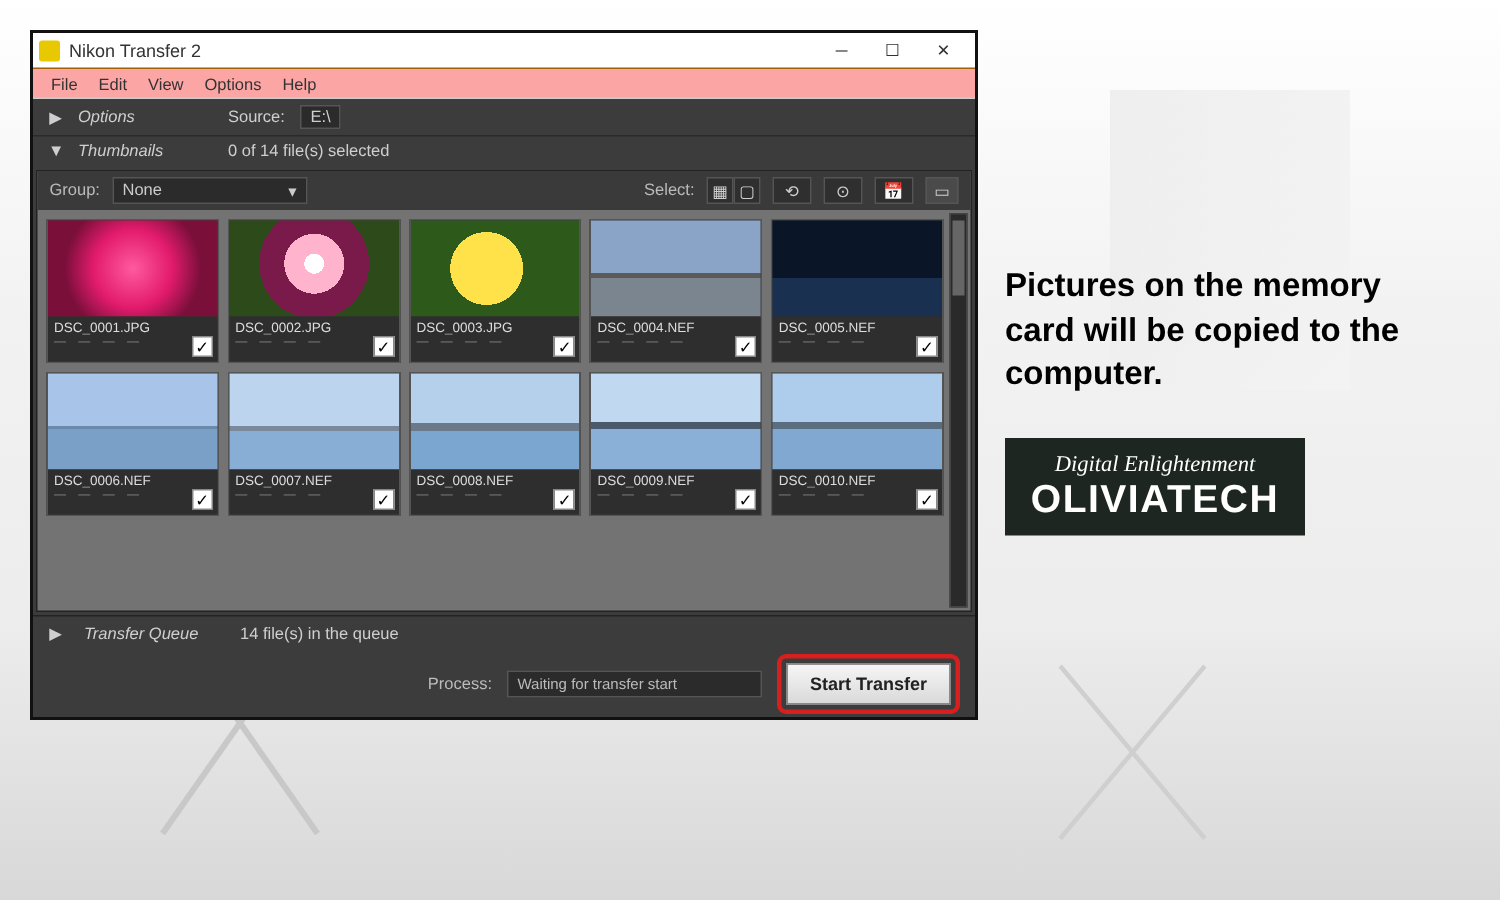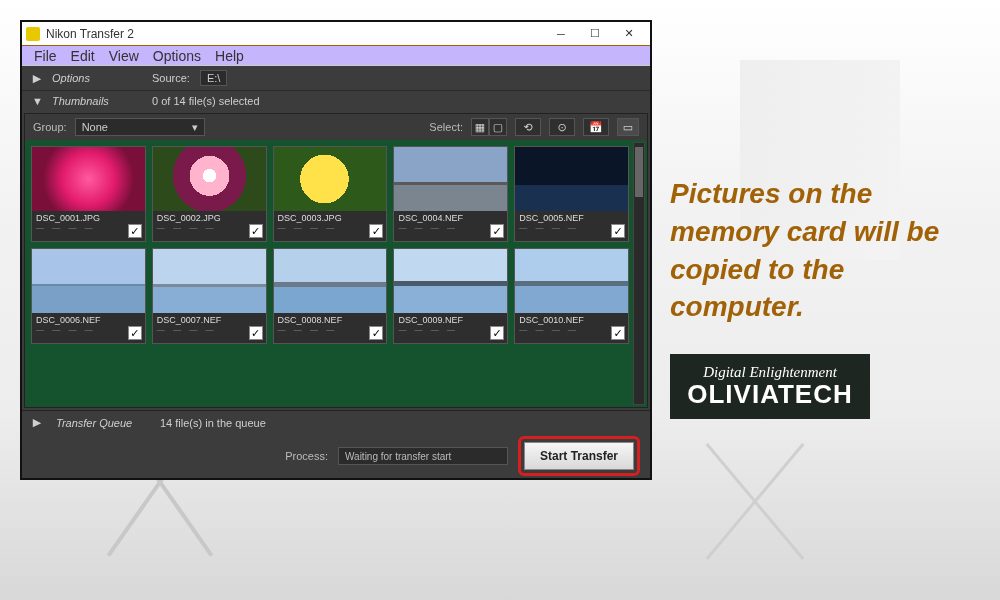--- a/index.html
+++ b/index.html
@@ -25,21 +25,21 @@
     background: linear-gradient(180deg,#ececec,#d8d8d8); z-index:0; }
   .stand1 { position:absolute; left:70px; top:480px; width:180px; height:4px; background:#c8c8c8; transform:rotate(55deg); }
   .stand2 { position:absolute; left:70px; top:480px; width:180px; height:4px; background:#c8c8c8; transform:rotate(-55deg); }
   .stand3 { position:absolute; right:170px; top:500px; width:150px; height:3px; background:#cfcfcf; transform:rotate(50deg); }
   .stand4 { position:absolute; right:170px; top:500px; width:150px; height:3px; background:#cfcfcf; transform:rotate(-50deg); }
 
   .caption-area {
     position: absolute; right: 30px; top: 175px; width: 300px; z-index: 5;
   }
   .caption-text {
-    font-size: 28px; font-weight: 700; color: #a16207; line-height: 1.35; font-style: italic;
+    font-size: 22px; font-weight: 700; color: #000000; line-height: 1.35;
   }
   .brand-box {
     margin-top: 28px; width: 200px; height: 65px; background:#1e2621;
     color:#fff; display:flex; flex-direction:column; align-items:center; justify-content:center;
     padding:6px 10px;
   }
   .brand-script { font-style: italic; font-family: "Brush Script MT", cursive; font-size: 15px; line-height:1; }
   .brand-main { font-size: 26px; font-weight: 800; letter-spacing: 1px; line-height:1.1; }
 
   .app-window {
@@ -53,36 +53,36 @@
   .titlebar {
     height: 24px; background: #ffffff; display:flex; align-items:center;
     padding: 0 4px; border-bottom:1px solid #a16207;
   }
   .titlebar .app-icon {
     width:14px;height:14px;background:#e8c800;border-radius:2px;margin-right:6px;
   }
   .titlebar .title { color:#333; font-size:12px; flex:1; }
   .win-btn { width:34px; height:24px; display:flex; align-items:center; justify-content:center; color:#333; }
   .menubar {
-    height: 20px; background:#c4b5fd; display:flex; align-items:flex-start; gap:2px;
-    padding:0 6px; font-size:14px; color:#333; border-bottom:1px solid #ccc;
+    height: 20px; background:#fca5a5; display:flex; align-items:flex-end; gap:2px;
+    padding:0 6px; font-size:11px; color:#333; border-bottom:1px solid #ccc;
   }
   .menubar span { padding:2px 6px; cursor:default;}
   .panel-body { flex:1; background:#3c3c3c; color:#cfcfcf; display:flex; flex-direction:column; }
 
   .section {
     padding:4px 10px; border-bottom:1px solid #2a2a2a;
   }
   .sec-row { display:flex; align-items:center; gap:10px; font-size:11px; }
   .sec-arrow { width:10px; text-align:center; }
   .sec-title { width:90px; color:#cfcfcf;font-style:italic; }
   .sec-right { margin-left:auto; color:#b8b8b8; font-size:10px;}
 
   .thumb-panel {
-    flex:1; background:#14532d; margin:2px; border:1px solid #222;
+    flex:1; background:#737373; margin:2px; border:1px solid #222;
     display:flex; flex-direction:column;
   }
   .thumb-toolbar {
     height:26px; background:#3a3a3a; display:flex; align-items:center; padding:0 8px; gap:8px;
   }
   .thumb-toolbar .lbl{color:#bbb;font-size:11px;}
   .group-select {
     width:130px; height:18px; background:#2b2b2b; border:1px solid #555; color:#ccc;
     display:flex; align-items:center; padding:0 6px; font-size:11px; justify-content:space-between;
   }

